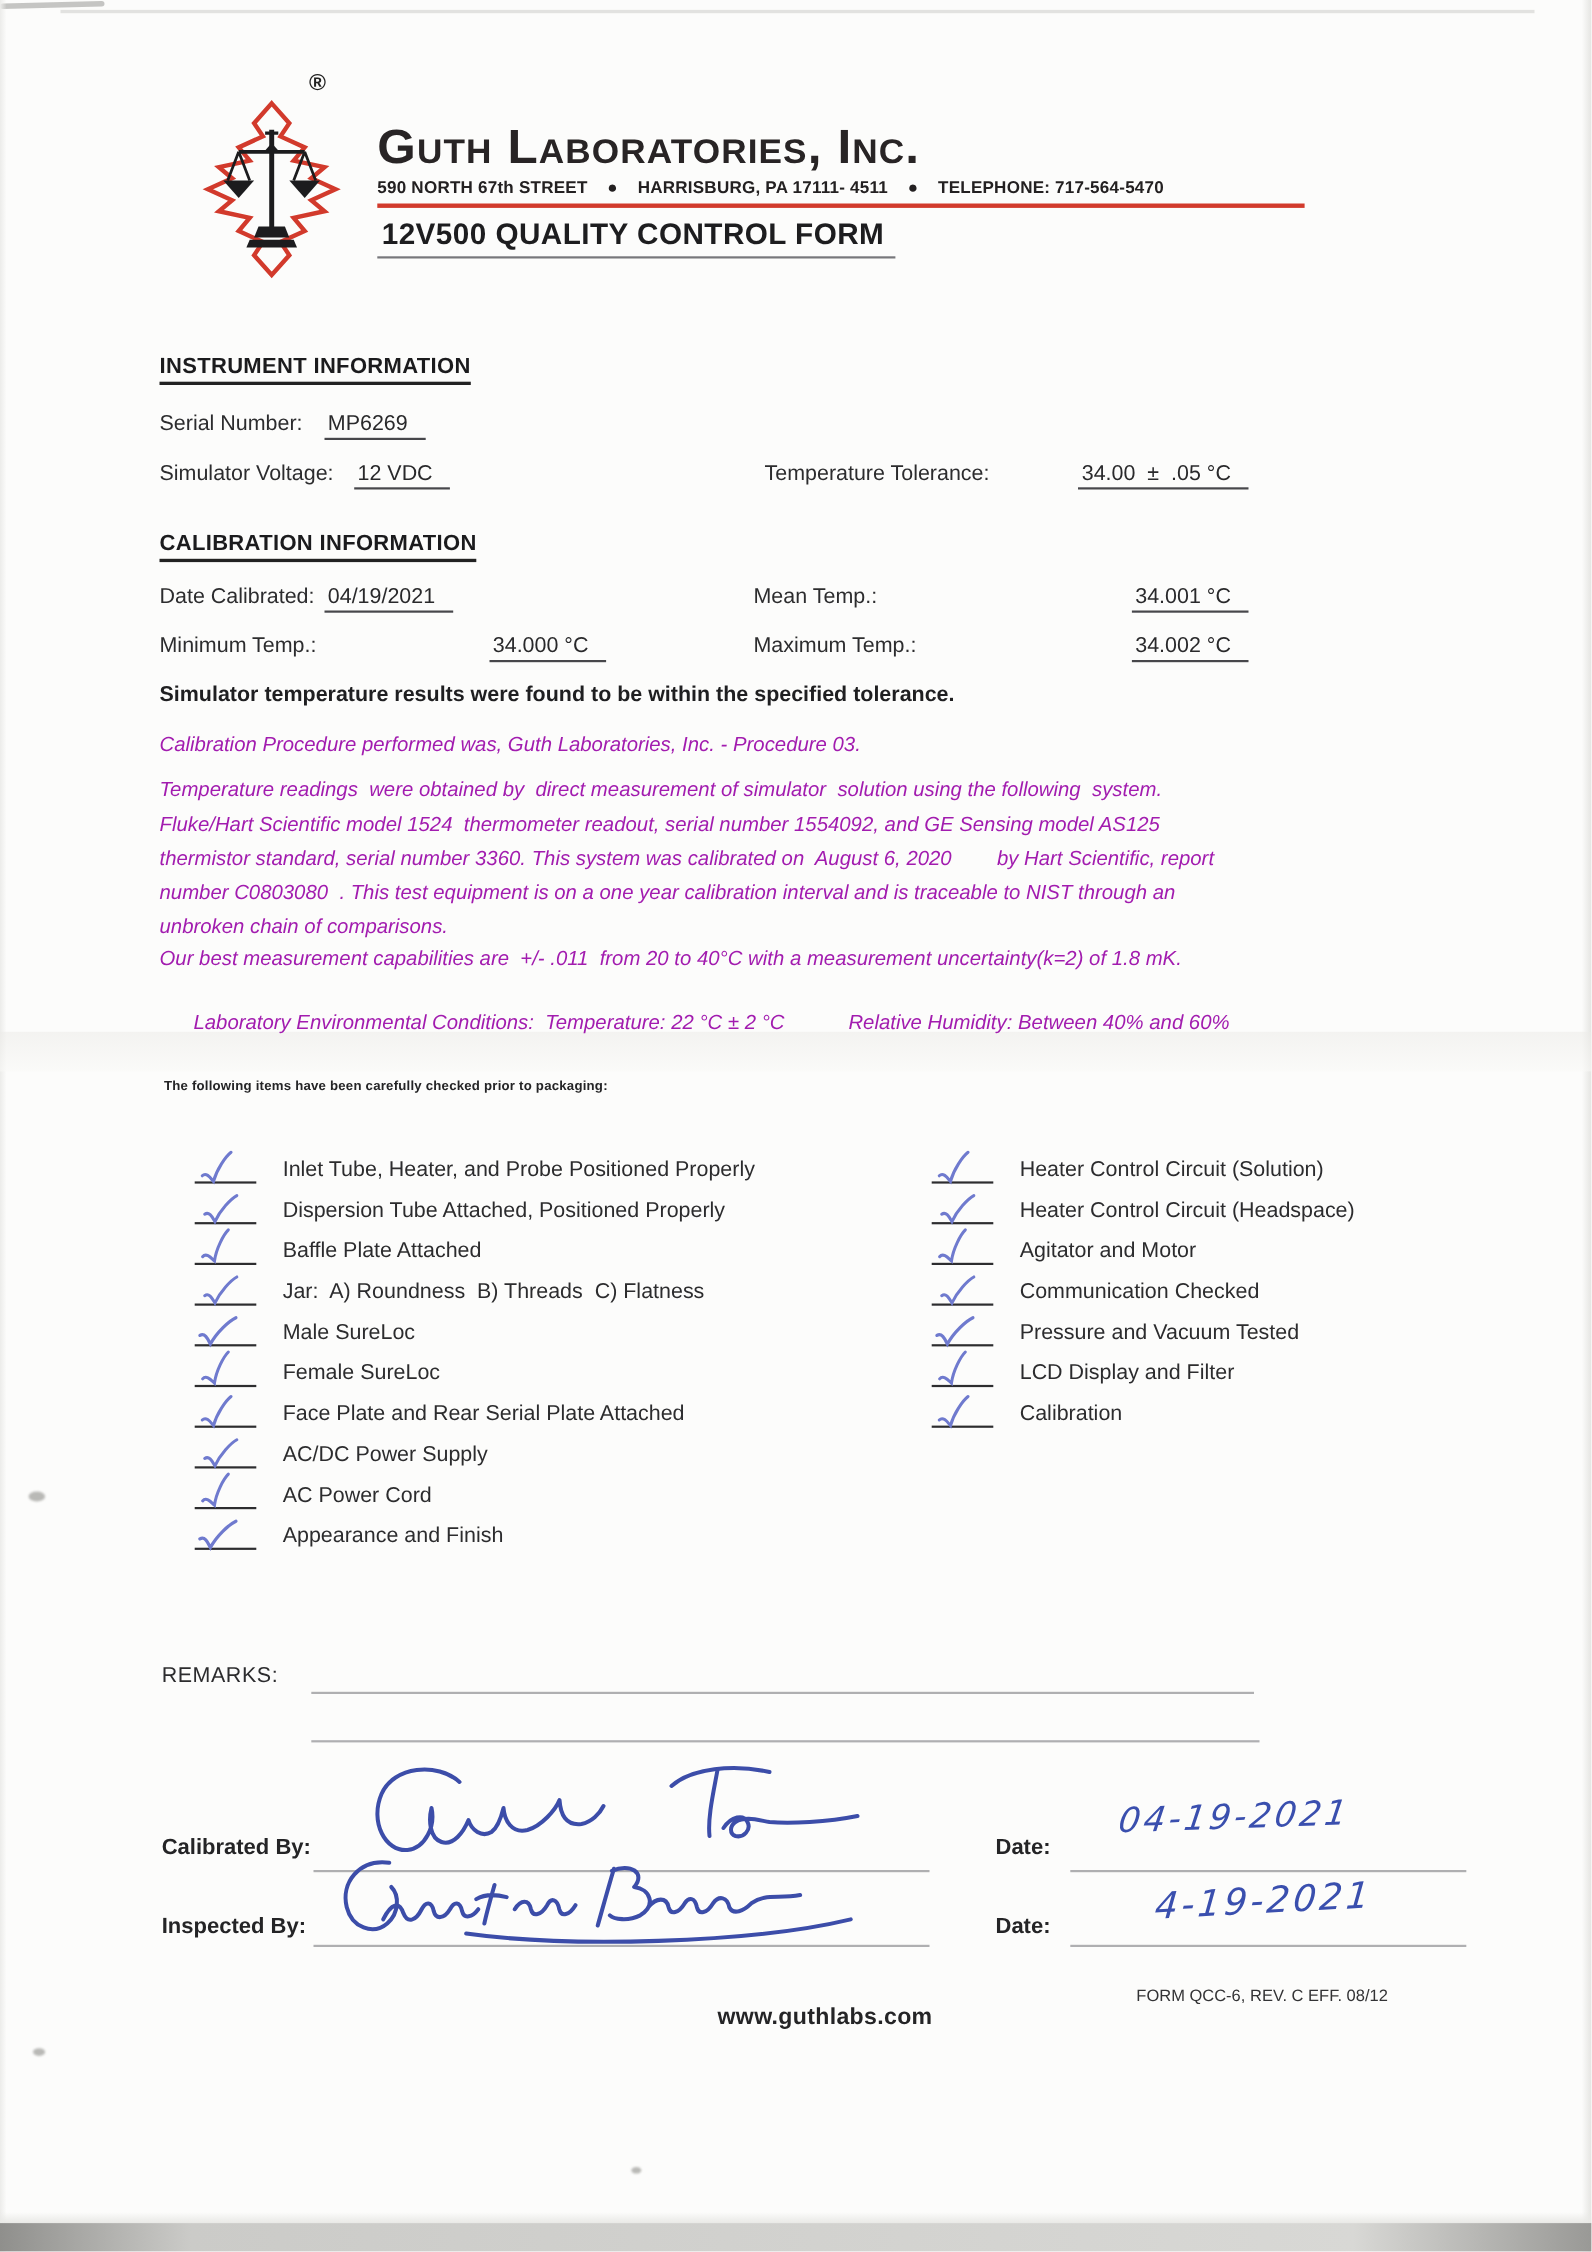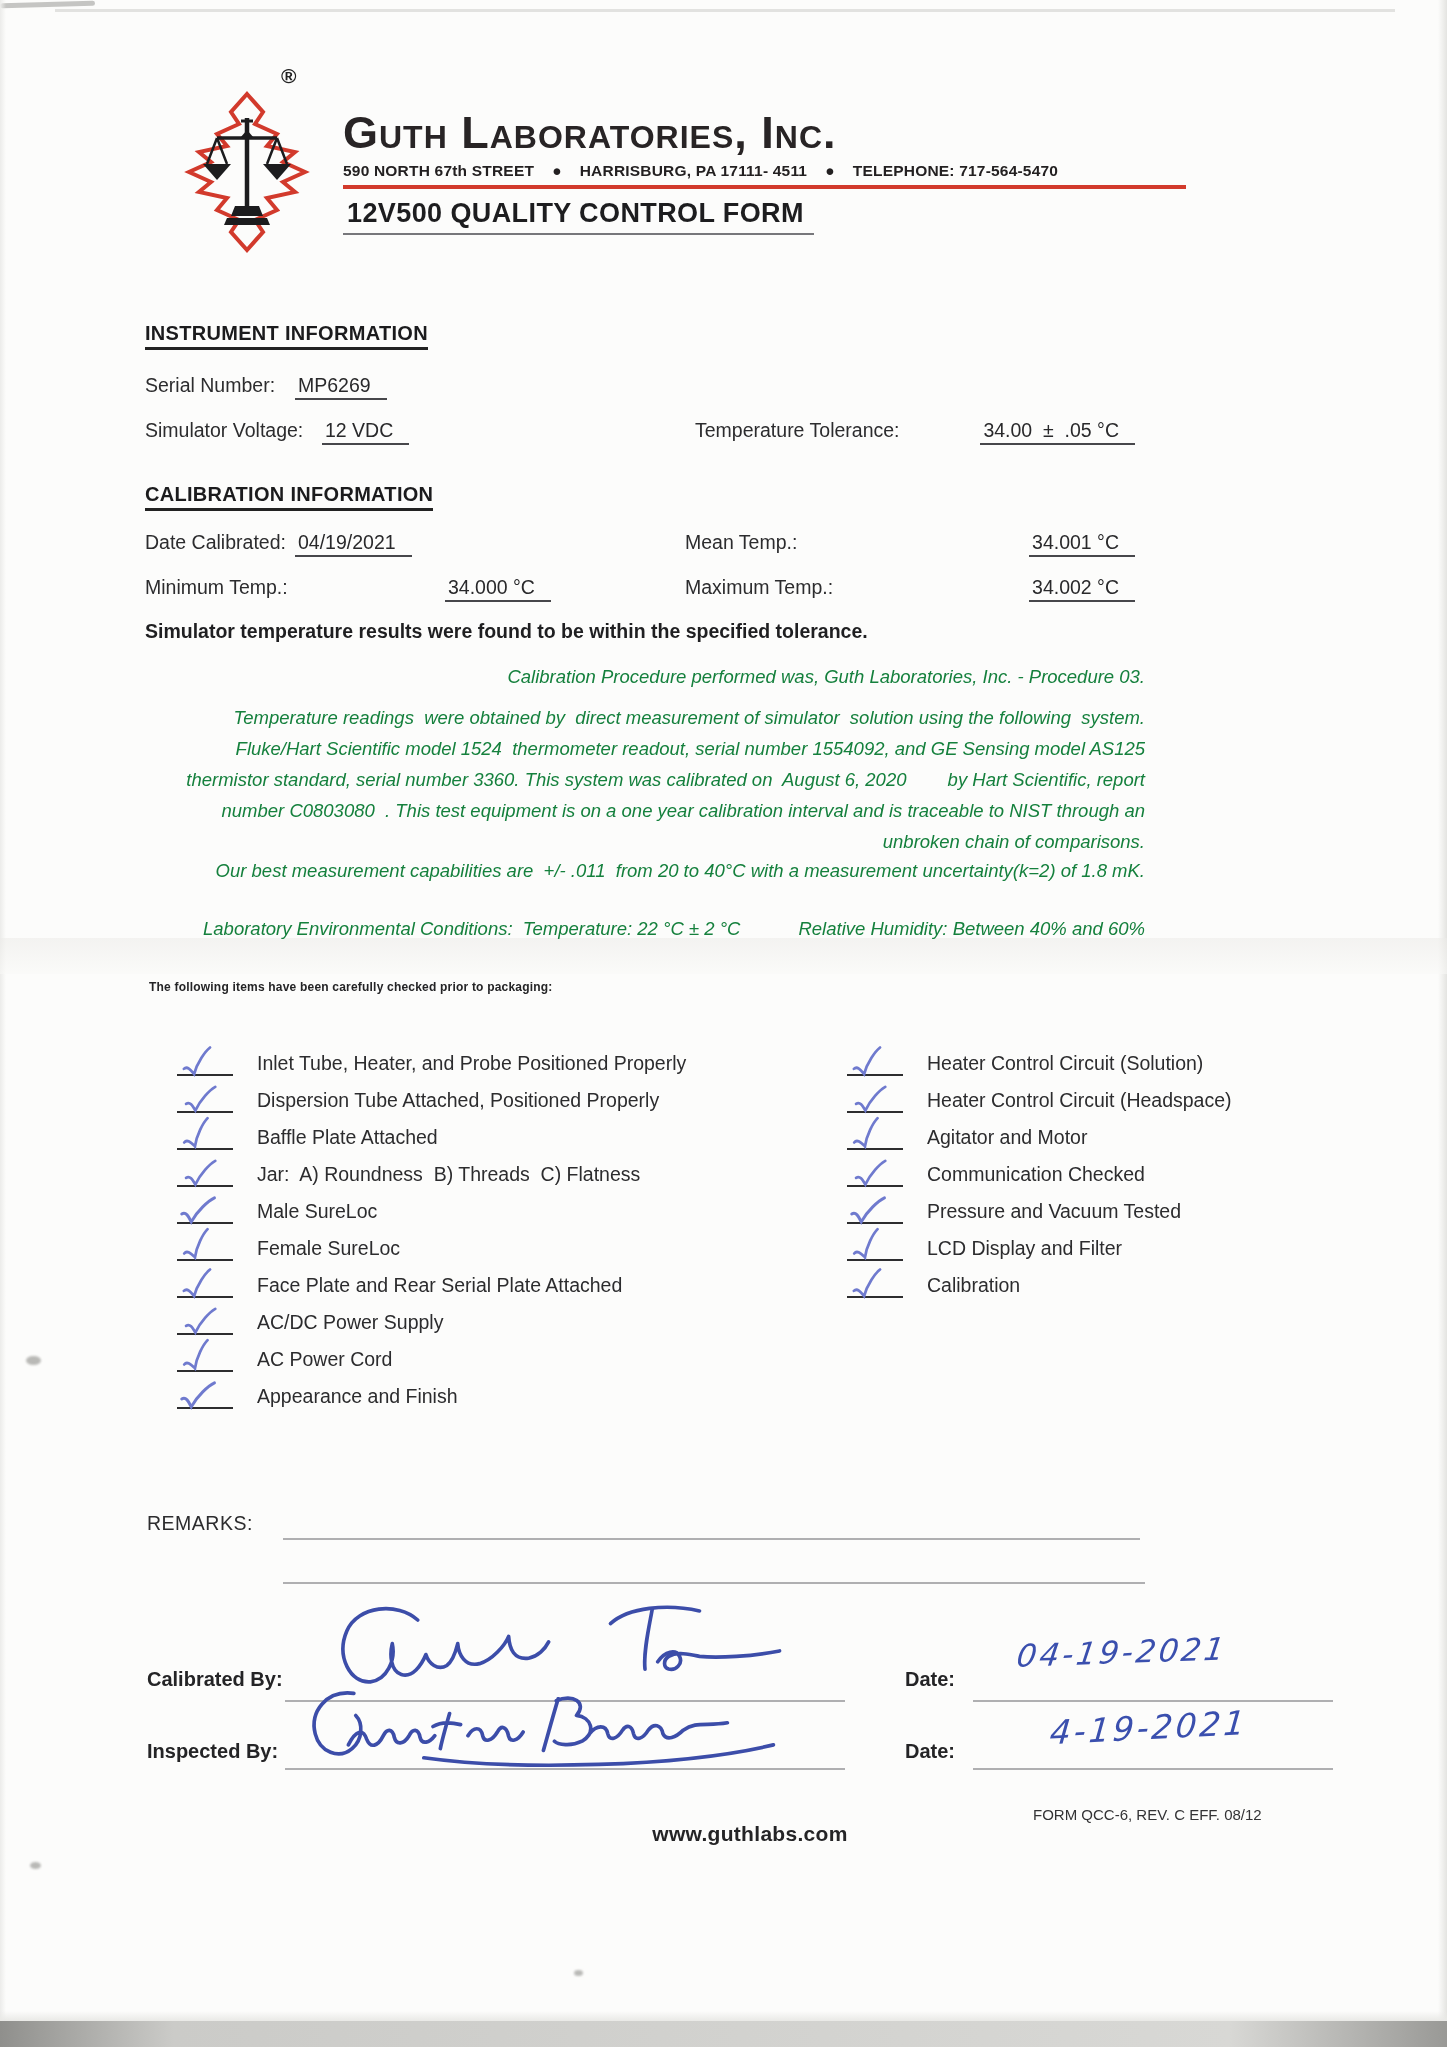--- a/index.html
+++ b/index.html
@@ -60,21 +60,21 @@
   .pos-l177 { left:177px; }
   .pos-l300 { left:300px; }
   .pos-l540 { left:540px; }
   .pos-l550 { left:550px; }
   .pos-r0 { right:0; left:auto; }
 
   
   .statements { position:absolute; left:145px; top:620px; width:1000px; }
   .statements p { position:absolute; left:0; width:100%; }
   .st-bold { top:0; font-size:19.5px; font-weight:bold; color:#1f1f21; }
-  .st-italic { font-style:italic; font-size:18.5px; color:#15803d; white-space:pre-wrap;text-align:right; }
+  .st-italic { font-style:italic; font-size:18.5px; color:#a21caf; white-space:pre-wrap; }
   .st-proc { top:46px; }
   .st-para { top:82px; line-height:31px; }
   .st-cap  { top:240px; }
   .st-env  { top:276px; }
   .st-env .hum { margin-left:58px; }
 
   
   .checklist { position:absolute; left:145px; top:980px; width:1240px; }
   .checklist h3 { font-size:12px; font-weight:bold; color:#242426; letter-spacing:.2px; padding-left:4px; }
   .check-col { position:absolute; top:68px; list-style:none; }

